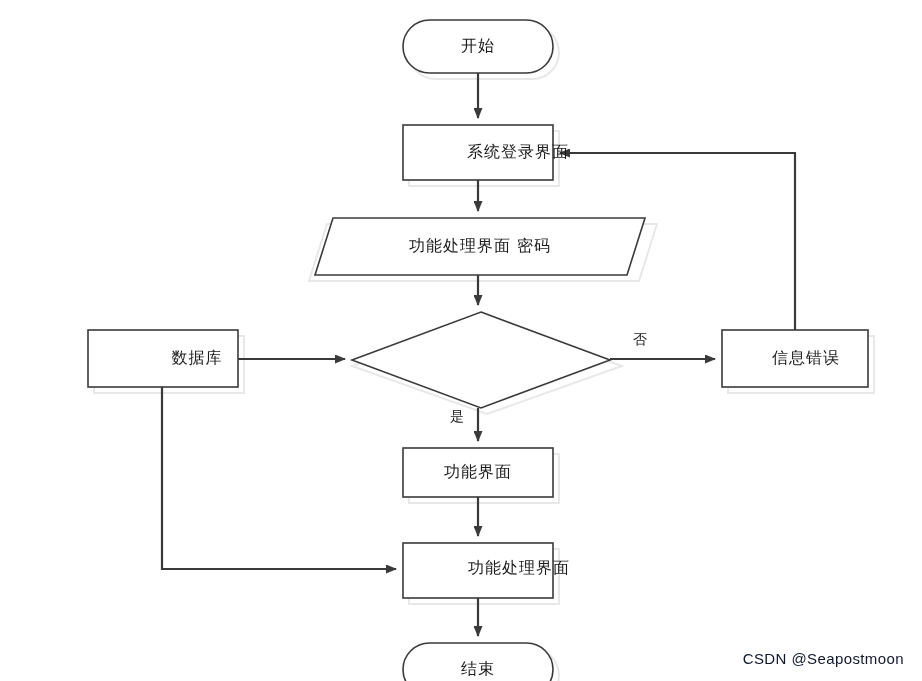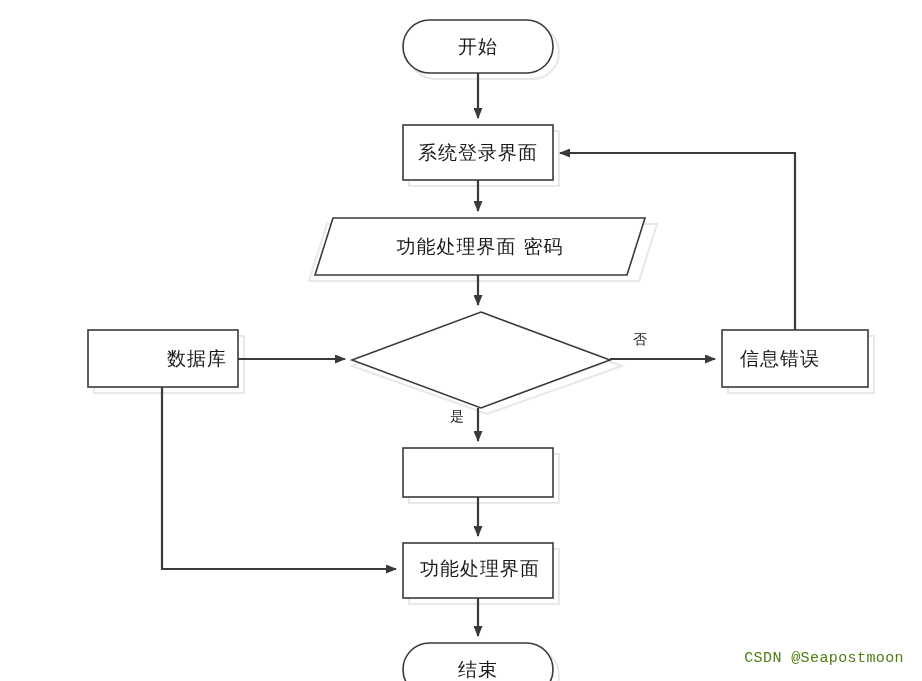--- a/index.html
+++ b/index.html
@@ -22,40 +22,40 @@
     width: 922px;
     height: 681px;
   }
   .node-label {
     position: absolute;
     display: flex;
     align-items: center;
     justify-content: center;
     text-align: center;
     color: #1a1a1a;
-    font-size: 19px;
+    font-size: 16px;
     font-family: "DejaVu Sans", "Liberation Sans", sans-serif;
     letter-spacing: 1px;
     white-space: pre;
     pointer-events: none;
   }
   .edge-label {
     position: absolute;
     color: #1a1a1a;
     font-size: 14px;
     font-family: "DejaVu Sans", "Liberation Sans", sans-serif;
     white-space: pre;
   }
   .watermark {
     position: absolute;
     right: 18px;
     bottom: 14px;
-    color: #4d7c0f;
+    color: #0f172a;
     font-size: 15px;
-    font-family: Liberation Mono, monospace;
+    font-family: Liberation Sans, sans-serif;
     letter-spacing: 0.4px;
     user-select: none;
   }
 </style>
 </head>
 <body>
 
 <div id="canvas">
 
   <svg id="flow-svg" viewBox="0 0 922 681" xmlns="http://www.w3.org/2000/svg">
@@ -108,31 +108,32 @@
       <rect x="88" y="330" width="150" height="57"></rect>
       <rect x="722" y="330" width="146" height="57"></rect>
       <rect x="403" y="448" width="150" height="49"></rect>
       <rect x="403" y="543" width="150" height="55"></rect>
       <rect x="403" y="643" width="150" height="53" rx="26.5" ry="26.5"></rect>
     </g>
   </svg>
 
   <div class="node-label" style="left:403px; top:20px; width:150px; height:53px;">开始</div>
 
-  <div class="node-label" style="left:403px; top:125px; width:150px; height:55px;">系统登录界面</div>
+  <div class="node-label" style="left:403px; top:125px; width:150px; height:55px;padding-left:40px;">系统登录界面</div>
 
   <div class="node-label" style="left:315px; top:218px; width:330px; height:57px;">功能处理界面 密码</div>
 
 
   <div class="node-label" style="left:88px; top:330px; width:150px; height:57px;padding-left:34px;">数据库</div>
 
-  <div class="node-label" style="left:722px; top:330px; width:116px; height:57px;">信息错误</div>
+  <div class="node-label" style="left:748px; top:330px; width:116px; height:57px;">信息错误</div>
 
+  <div class="node-label" style="left:403px; top:448px; width:150px; height:49px;">功能界面</div>
 
-  <div class="node-label" style="left:385px; top:543px; width:150px; height:51px;padding-left:20px;">功能处理界面</div>
+  <div class="node-label" style="left:424px; top:543px; width:150px; height:51px;padding-left:20px;">功能处理界面</div>
 
   <div class="node-label" style="left:403px; top:643px; width:150px; height:53px;">结束</div>
 
   <div class="edge-label" style="left:633px; top:331px;">否</div>
 
   <div class="edge-label" style="left:450px; top:408px;">是</div>
 
   <div class="watermark">CSDN @Seapostmoon</div>
 
 </div>

